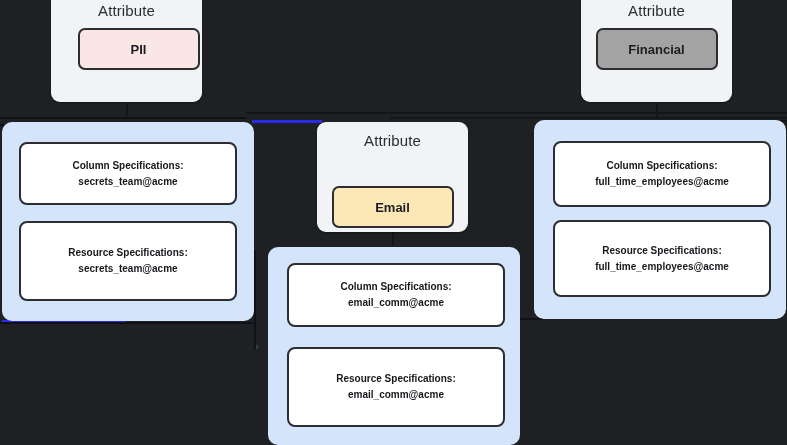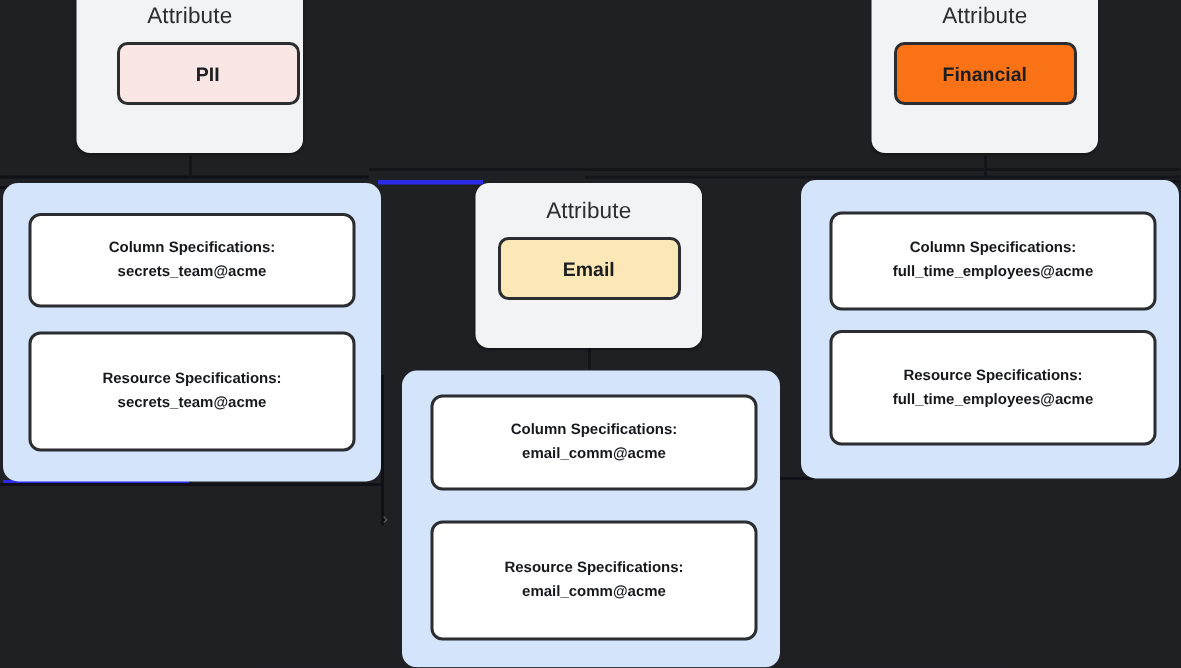--- a/index.html
+++ b/index.html
@@ -57,21 +57,21 @@
     border-radius: 7px;
     font-size: 13px;
     font-weight: bold;
     color: #1b1d21;
     display: flex;
     align-items: center;
     justify-content: center;
     box-sizing: border-box;
   }
   .chip-pii      { background: #fae6e5; margin-left: 24px; }
-  .chip-financial{ background: #f97316; }
+  .chip-financial{ background: #a3a3a3; }
   .chip-email    { background: #fbe8b6; }
 
   
   .spec-panel {
     position: absolute;
     background: #d3e4fb;
     border-radius: 10px;
     box-sizing: border-box;
     display: flex;
     flex-direction: column;
@@ -134,21 +134,21 @@
     <div class="attr-chip chip-pii" style="width:122px; height:42px;">PII</div>
   </div>
 
   <div class="attr-card" style="left:581px; top:-8px; width:151px; height:110px;">
     <div class="attr-title">Attribute</div>
     <div class="attr-chip chip-financial" style="width:122px; height:42px;">Financial</div>
   </div>
 
   <div class="attr-card" style="left:317px; top:122px; width:151px; height:110px;">
     <div class="attr-title">Attribute</div>
-    <div class="attr-chip chip-email" style="width:122px; height:42px;">Email</div>
+    <div class="attr-chip chip-email" style="width:122px; height:42px;margin-top:28px;">Email</div>
   </div>
 
   <div class="spec-panel" style="left:2px; top:122px; width:252px; height:199px;">
     <div class="spec-box" style="left:17px; top:20px; width:218px; height:63px;">
       <span class="ln">Column Specifications:</span>
       <span class="ln">secrets_team@acme</span>
     </div>
     <div class="spec-box" style="left:17px; top:99px; width:218px; height:80px;">
       <span class="ln">Resource Specifications:</span>
       <span class="ln">secrets_team@acme</span>

